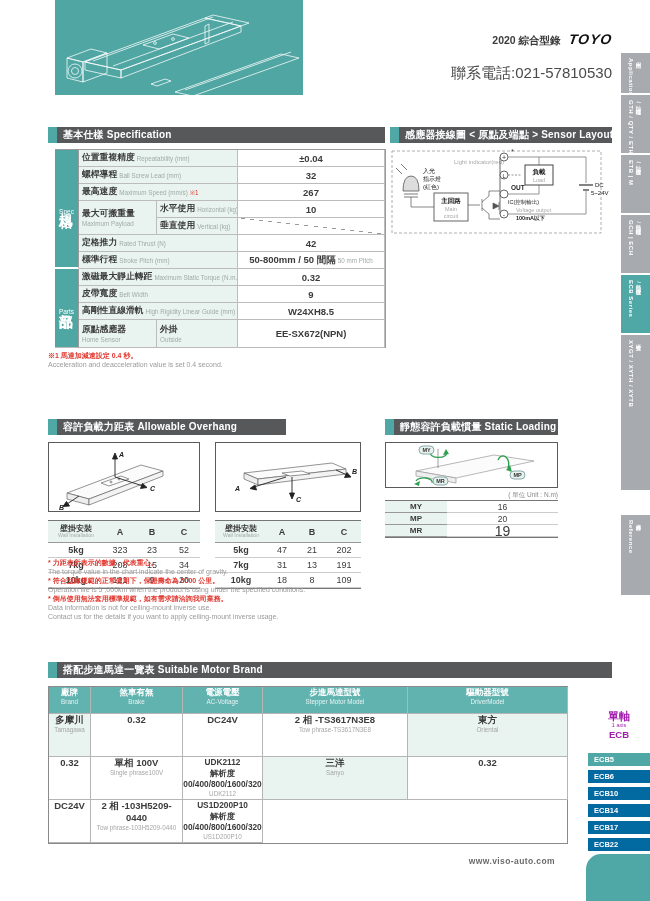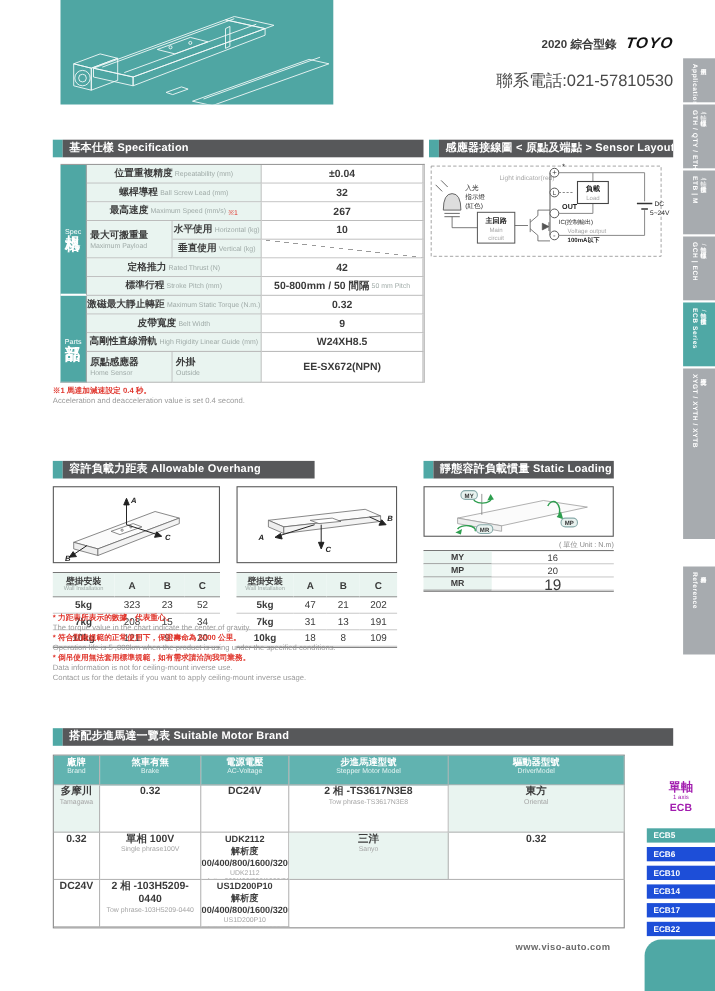--- a/index.html
+++ b/index.html
@@ -24,21 +24,21 @@
   .spec-table { top:149px; left:55px; width:331px; display:grid;
     grid-template-columns:24px 78px 81px 147px;
     grid-template-rows:repeat(10,17px) 28px;
     border-top:1px solid #9b9b9b; border-right:1px solid #9b9b9b; }
   .spec-table > div { border-bottom:1px solid #bcbcbc; border-right:1px solid #bcbcbc; display:flex; align-items:center; padding:0 3px; overflow:hidden; }
   .spec-table .grp { background:#4fa7a4; color:#fff; flex-direction:column; justify-content:center; border-right:1px solid #9b9b9b; padding:0; }
   .spec-table .grp .gzh { writing-mode:vertical-lr; font-size:14px; font-weight:bold; letter-spacing:2px; }
   .spec-table .grp .gen { font-size:6.5px; margin-top:2px; }
   .grp1 { grid-area:1/1/8/2; border-bottom:2px solid #fff !important; }
   .grp2 { grid-area:8/1/12/2; }
-  .lbl { background:#e9f4f0;justify-content:center; }
+  .lbl { background:#e9f4f0; }
   .val { background:#fff; justify-content:center; font-weight:bold; font-size:9.5px; }
   .zh { font-weight:bold; font-size:8.8px; color:#3b3b3b; white-space:nowrap; }
   .en { font-weight:normal; font-size:6.3px; color:#a0aba8; margin-left:2px; white-space:nowrap; }
   .red { color:#e0372e; }
   .diag-cell { background-image:linear-gradient(to right top, transparent 49.3%, #9a9a9a 49.3%, #9a9a9a 50.7%, transparent 50.7%); }
   .note-zh { font-size:7px; font-weight:bold; color:#e0372e; line-height:9px; }
   .note-en { font-size:7px; color:#9a9a9a; line-height:9px; }
 
   
   .mini { display:grid; border-top:1.5px solid #777; border-bottom:1.5px solid #777; }
@@ -75,21 +75,21 @@
   .side-tab.active { background:#4fa8a5; }
   .side-tab span { writing-mode:vertical-rl; color:#fff; white-space:nowrap; }
   .side-tab .sen { font-size:6px; font-weight:bold; letter-spacing:.5px; }
   .side-tab .szh { font-size:5.5px; }
 
   
   .series { left:588px; top:710px; width:62px; text-align:center; color:#a21caf; }
   .series .s1 { font-size:11px; font-weight:bold; line-height:12px; }
   .series .s2 { font-size:5.5px; line-height:7px; }
   .series .s3 { font-size:9.5px; font-weight:bold; line-height:11px; }
-  .ecb-tab { left:588px; width:62px; height:13px; background:#1d4ed8; color:#fff; font-size:7.5px; font-weight:bold; line-height:13px; padding-left:6px; cursor:pointer; }
+  .ecb-tab { left:588px; width:62px; height:13px; background:#0369a1; color:#fff; font-size:7.5px; font-weight:bold; line-height:13px; padding-left:6px; cursor:pointer; }
   .ecb-tab.active { background:#4fa8a5; }
 
   .website { top:856px; left:390px; width:165px; text-align:right; font-size:8.5px; font-weight:bold; color:#6b6b6b; letter-spacing:.4px; }
   .corner { top:854px; left:586px; width:64px; height:47px; background:#4fa8a5; border-top-left-radius:15px; }
 
   .diagram-box { border:1px solid #5a5a5a; background:#fff; }
   svg text { font-family:"Liberation Sans", sans-serif; }
 </style>
 </head>
 <body>

